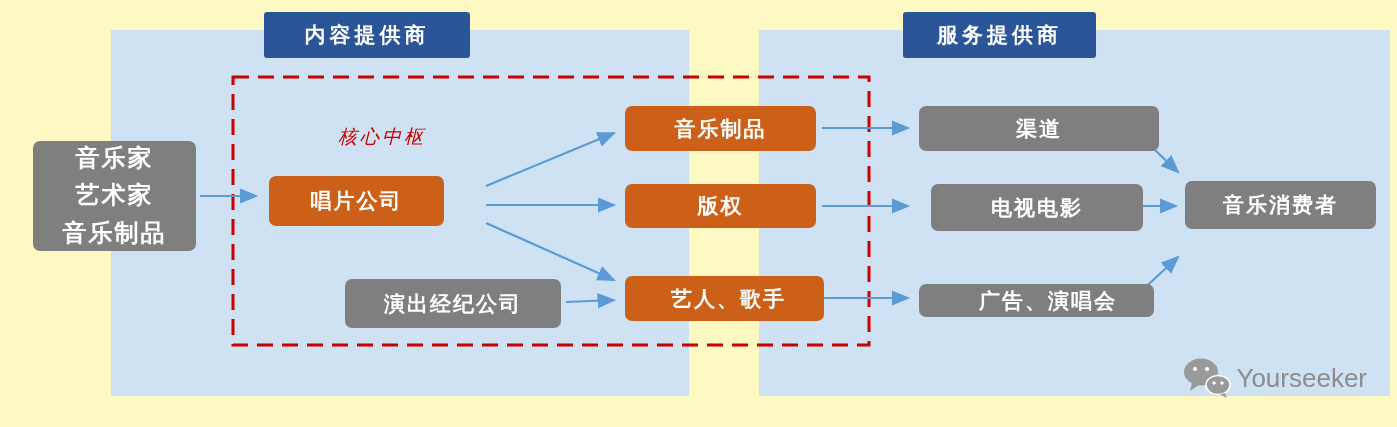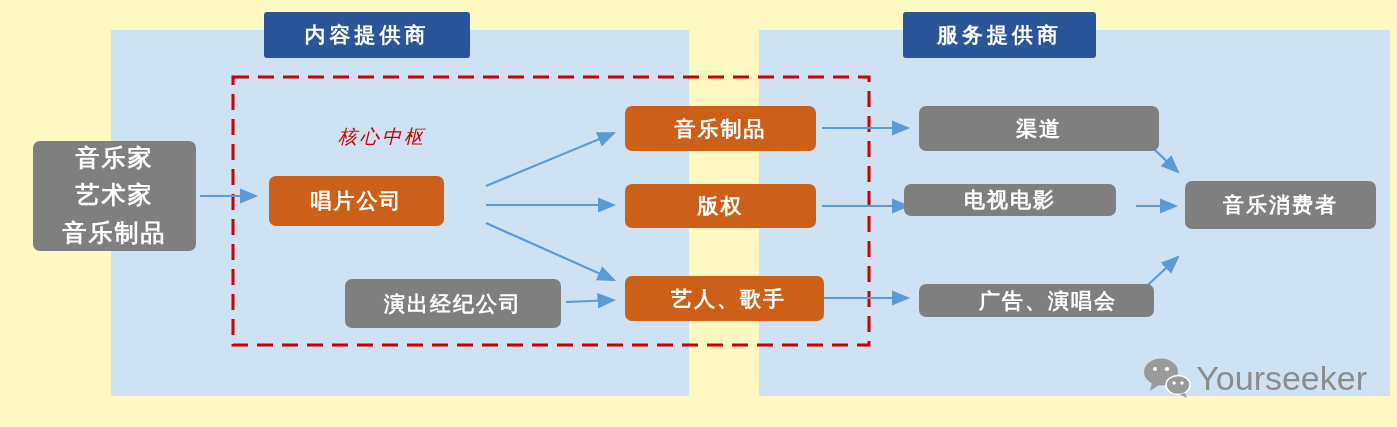--- a/index.html
+++ b/index.html
@@ -46,21 +46,21 @@
   }
   .overlay{
     position:absolute;left:0;top:0;
     pointer-events:none;
   }
   .watermark{
     position:absolute;
     right:30px;bottom:28px;
     display:flex;align-items:center;gap:4px;
     color:#8c8c8c;
-    font-size:34px;
+    font-size:26px;
     font-family:"Liberation Sans", sans-serif;
   }
 </style>
 </head>
 <body>
 
 <div class="canvas">
 
   <div class="panel" style="left:111px;top:30px;width:578px;height:366px;"></div>
   <div class="panel" style="left:759px;top:30px;width:631px;height:366px;"></div>
@@ -101,21 +101,21 @@
   <div class="core-label" style="left:338px;top:124px;">核心中枢</div>
 
   <div class="node orange" style="left:269px;top:176px;width:175px;height:50px;text-align:right;">唱片公司</div>
   <div class="node gray" style="left:345px;top:279px;width:216px;height:49px;">演出经纪公司</div>
 
   <div class="node orange" style="left:625px;top:106px;width:191px;height:45px;">音乐制品</div>
   <div class="node orange" style="left:625px;top:184px;width:191px;height:44px;">版权</div>
   <div class="node orange" style="left:625px;top:276px;width:191px;height:45px;padding-left:8px;">艺人、歌手</div>
 
   <div class="node gray" style="left:919px;top:106px;width:240px;height:45px;">渠道</div>
-  <div class="node gray" style="left:904px;top:184px;width:212px;height:32px;">电视电影</div>
+  <div class="node gray" style="left:931px;top:184px;width:212px;height:47px;">电视电影</div>
   <div class="node gray" style="left:919px;top:284px;width:212px;height:33px;padding-left:23px;">广告、演唱会</div>
 
   <div class="node gray" style="left:1185px;top:181px;width:191px;height:48px;">音乐消费者</div>
 
   <div class="watermark">
     <svg width="50" height="42" viewBox="0 0 50 42">
       <ellipse cx="19" cy="15" rx="17" ry="13.5" fill="#9a9a9a"></ellipse>
       <path d="M10 26 L8 34 L17 28 Z" fill="#9a9a9a"></path>
       <circle cx="13" cy="12" r="2.1" fill="#ffffff"></circle>
       <circle cx="25" cy="12" r="2.1" fill="#ffffff"></circle>

